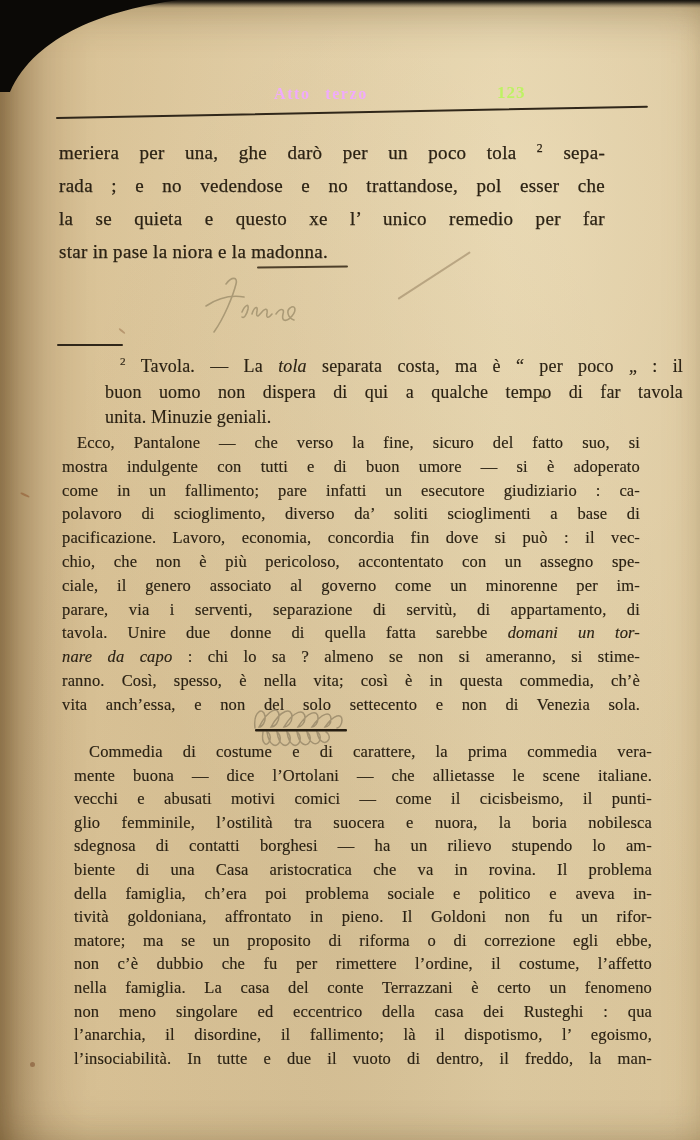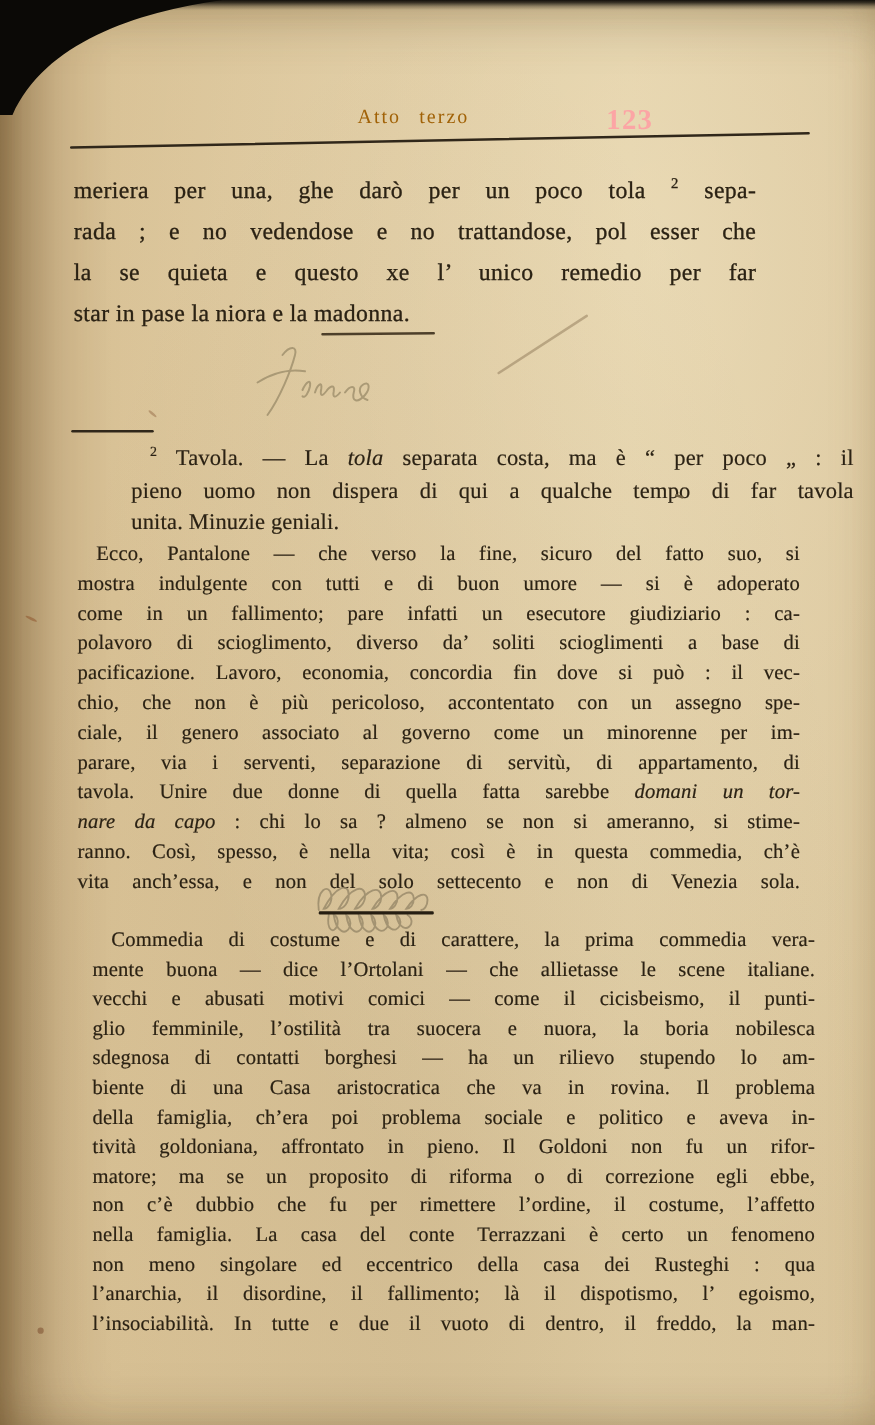--- a/index.html
+++ b/index.html
@@ -14,24 +14,24 @@
     box-shadow: inset 46px 0 70px -34px rgba(70,48,20,0.5),
                 inset 0 34px 46px -26px rgba(110,82,40,0.35),
                 inset -14px 0 40px -18px rgba(150,118,70,0.25),
                 inset 0 -20px 40px -24px rgba(120,92,48,0.28);}
   
   .top-edge{position:absolute;top:0;left:0;right:0;height:8px;
     background:linear-gradient(to bottom, rgba(10,8,5,0.95) 0px, rgba(10,8,5,0.75) 2px, rgba(10,8,5,0.28) 5px, rgba(10,8,5,0) 8px);}
   .corner-shadow{position:absolute;top:0;left:0;width:180px;height:92px;background:#0b0906;
     clip-path:path("M0 0 L178 0 C108 10 36 34 10 92 L0 92 Z");}
   
-  .hdr-title{position:absolute;left:286px;top:85px;font-size:16px;font-weight:normal;
-    letter-spacing:1.6px;word-spacing:9px;color:#a16207;}
-  .hdr-page{position:absolute;left:485px;top:83px;font-size:23px;font-weight:bold;
-    letter-spacing:1px;color:#fca5a5;}
+  .hdr-title{position:absolute;left:274px;top:85px;font-size:16px;font-weight:bold;
+    letter-spacing:1.6px;word-spacing:9px;color:#f0abfc;}
+  .hdr-page{position:absolute;left:497px;top:83px;font-size:17px;font-weight:bold;
+    letter-spacing:1px;color:#bef264;}
   .hdr-rule{position:absolute;left:56px;top:117px;width:592px;height:2.4px;background:#30271a;
     transform:rotate(-1.1deg);transform-origin:left center;border-radius:2px;}
   
   .tblock{position:absolute;}
   .quote{left:59px;top:136px;width:546px;font-size:19px;line-height:33px;
     letter-spacing:0.3px;-webkit-text-stroke:0.25px #2b2214;}
   .fnote{left:62px;top:354px;width:578px;font-size:18px;line-height:25.5px;margin-left:43px;}
   .comm1{left:62px;top:431px;width:578px;font-size:16.5px;line-height:23.8px;}
   .comm2{left:62px;top:740px;width:578px;font-size:16.5px;line-height:23.6px;margin-left:12px;}
   .fnote,.comm1,.comm2{letter-spacing:0.15px;-webkit-text-stroke:0.15px #2b2214;}
@@ -89,21 +89,21 @@
         <path d="M56,42 C58,35 62,33 61,39 C60,44 61,46 65,41 C68,37 72,35 71,41 C70,46 72,47 76,42"></path>
         <path d="M80,42 C84,36 89,36 87,42 C85,49 90,51 96,44 C101,38 99,32 94,36 C90,39 92,46 98,48"></path>
       </g>
     </svg>
   </div>
   <div class="scratch"></div>
 
   <div class="fnote-rule"></div>
   <div class="tblock fnote">
       <div class="tline just ind"><span class="sup">2</span><span> Tavola. — La </span><span class="it">tola</span><span> separata costa, ma è “ per poco „ : il</span></div>
-      <div class="tline just"><span>pieno uomo non dispera di qui a qualche tempo di far tavola</span></div>
+      <div class="tline just"><span>buon uomo non dispera di qui a qualche tempo di far tavola</span></div>
       <div class="tline"><span>unita. Minuzie geniali.</span></div>
     </div>
   <div class="caret-mark"></div>
 
   <div class="tblock comm1">
       <div class="tline just ind"><span>Ecco, Pantalone — che verso la fine, sicuro del fatto suo, si</span></div>
       <div class="tline just"><span>mostra indulgente con tutti e di buon umore — si è adoperato</span></div>
       <div class="tline just"><span>come in un fallimento; pare infatti un esecutore giudiziario : ca-</span></div>
       <div class="tline just"><span>polavoro di scioglimento, diverso da’ soliti scioglimenti a base di</span></div>
       <div class="tline just"><span>pacificazione. Lavoro, economia, concordia fin dove si può : il vec-</span></div>

